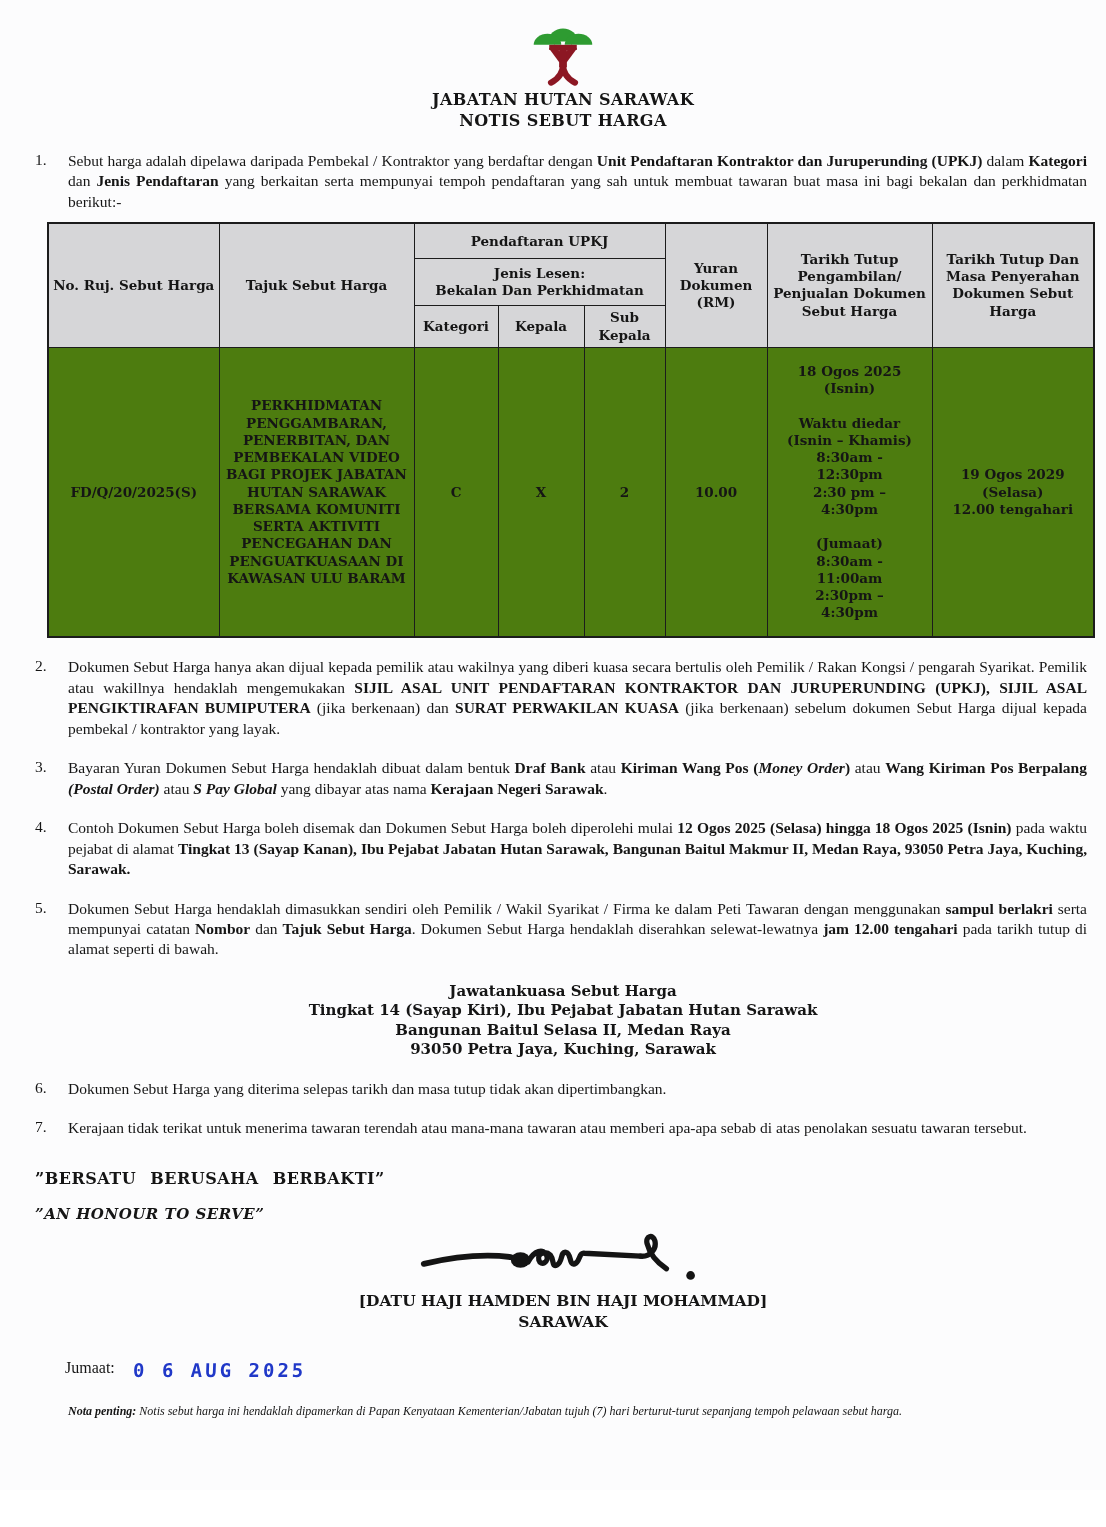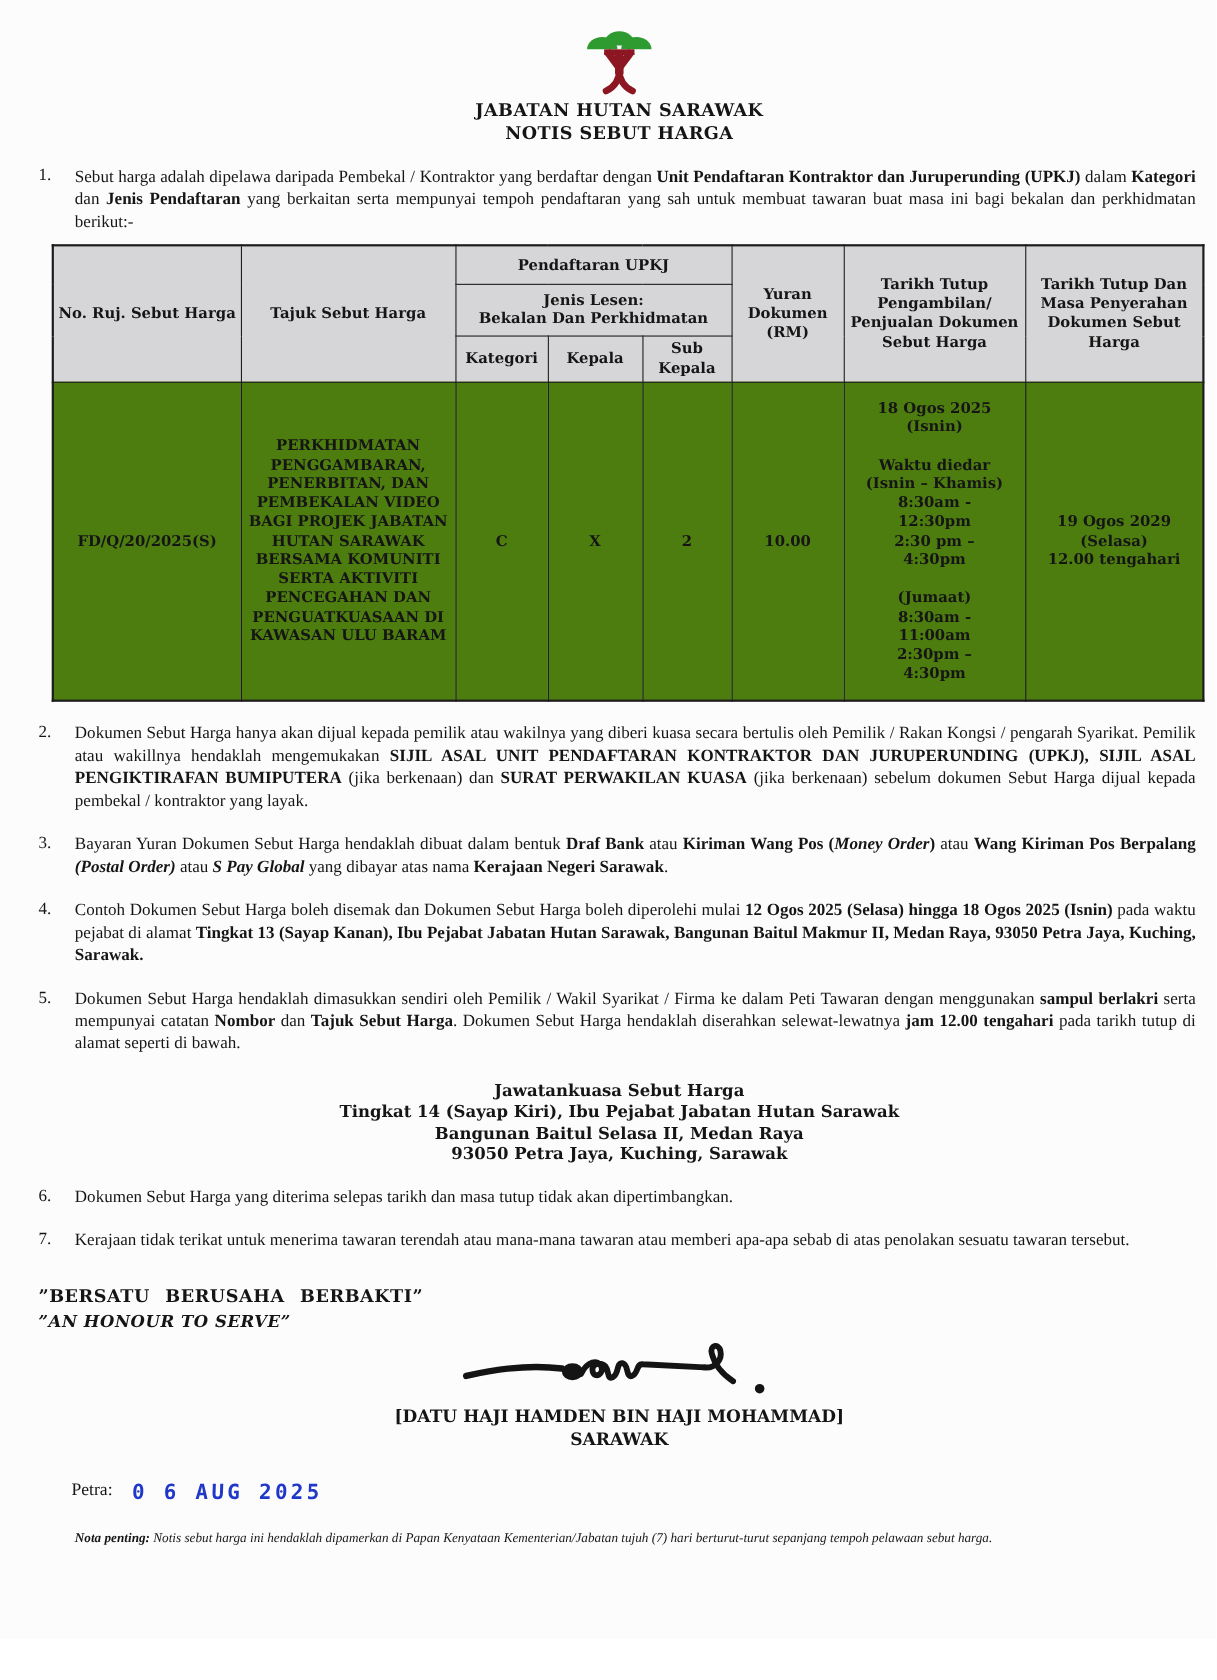--- a/index.html
+++ b/index.html
@@ -35,21 +35,21 @@
   table.quote-table th { background:#d6d6d8; font-weight:bold; }
   table.quote-table td { background:#4d7c0f; font-weight:bold; }
   .h-row1 { height:36px; } .h-row2 { height:47px; } .h-row3 { height:35px; }
   .body-row { height:290px; }
   .cell-lines div { min-height:17px; }
 
   
   .address-block { text-align:center; font-family:"DejaVu Serif", serif; font-weight:bold; font-size:15px; line-height:1.3; margin-top:22px; }
   .motto { text-align:left; margin-top:30px; font-family:"DejaVu Serif", serif; }
   .motto .m1 { font-weight:bold; font-size:16px; word-spacing:8px; letter-spacing:.5px; }
-  .motto .m2 { font-weight:bold; font-style:italic; font-size:15px; margin-top:4px; letter-spacing:.5px; }
+  .motto .m2 { font-weight:bold; font-style:italic; font-size:15px; margin-top:17px; letter-spacing:.5px; }
 
   .sig-area { text-align:center; margin-top:6px; }
   .sig-area svg { display:block; margin:0 auto; }
   .sig-name { font-family:"DejaVu Serif", serif; font-weight:bold; font-size:15.5px; line-height:1.35; }
 
   .date-row { display:flex; align-items:flex-start; margin:26px 0 0 30px; }
   .date-label { font-size:16px; }
   .date-stamp { font-family:"DejaVu Sans Mono", monospace; font-weight:bold; font-size:19px; letter-spacing:3px; margin-left:18px; transform:skewX(-2deg); }
 
   .note { display:flex; margin-top:22px; }
@@ -199,21 +199,21 @@
       <ellipse cx="106" cy="32" rx="10" ry="8" fill="#141414"></ellipse>
       <path d="M114,34 C120,22 130,20 133,27 C136,34 127,39 125,32 C123,25 132,22 137,27 C141,32 138,40 144,37 C150,34 147,23 153,24 C159,25 156,38 162,36 C168,34 166,24 172,25 L230,28" stroke="#141414" stroke-width="5.5" fill="none" stroke-linecap="round"></path>
       <path d="M230,28 C241,29 247,20 245,12 C243,5 235,7 237,15 C240,27 248,35 257,41" stroke="#141414" stroke-width="5.5" fill="none" stroke-linecap="round"></path>
       <circle cx="282" cy="48" r="4.5" fill="#141414"></circle>
     </svg>
     <div class="sig-name">[DATU HAJI HAMDEN BIN HAJI MOHAMMAD]</div>
     <div class="sig-name">SARAWAK</div>
   </div>
 
   <div class="date-row">
-    <span class="date-label">Petra:</span>
+    <span class="date-label">Jumaat:</span>
     <span class="date-stamp" style="color: rgb(32, 56, 200);">0 6  AUG  2025</span>
   </div>
 
   <div class="note">
     <span class="num" style="width:33px;flex:0 0 33px;"></span>
     <div class="txt"><span style="font-weight: bold; font-style: italic;">Nota penting:</span><span style="font-style: italic;">  Notis sebut harga ini hendaklah dipamerkan di Papan Kenyataan Kementerian/Jabatan tujuh (7) hari berturut-turut sepanjang tempoh pelawaan sebut harga.</span></div>
   </div>
 
   <div class="artifact-bar"></div>
 

